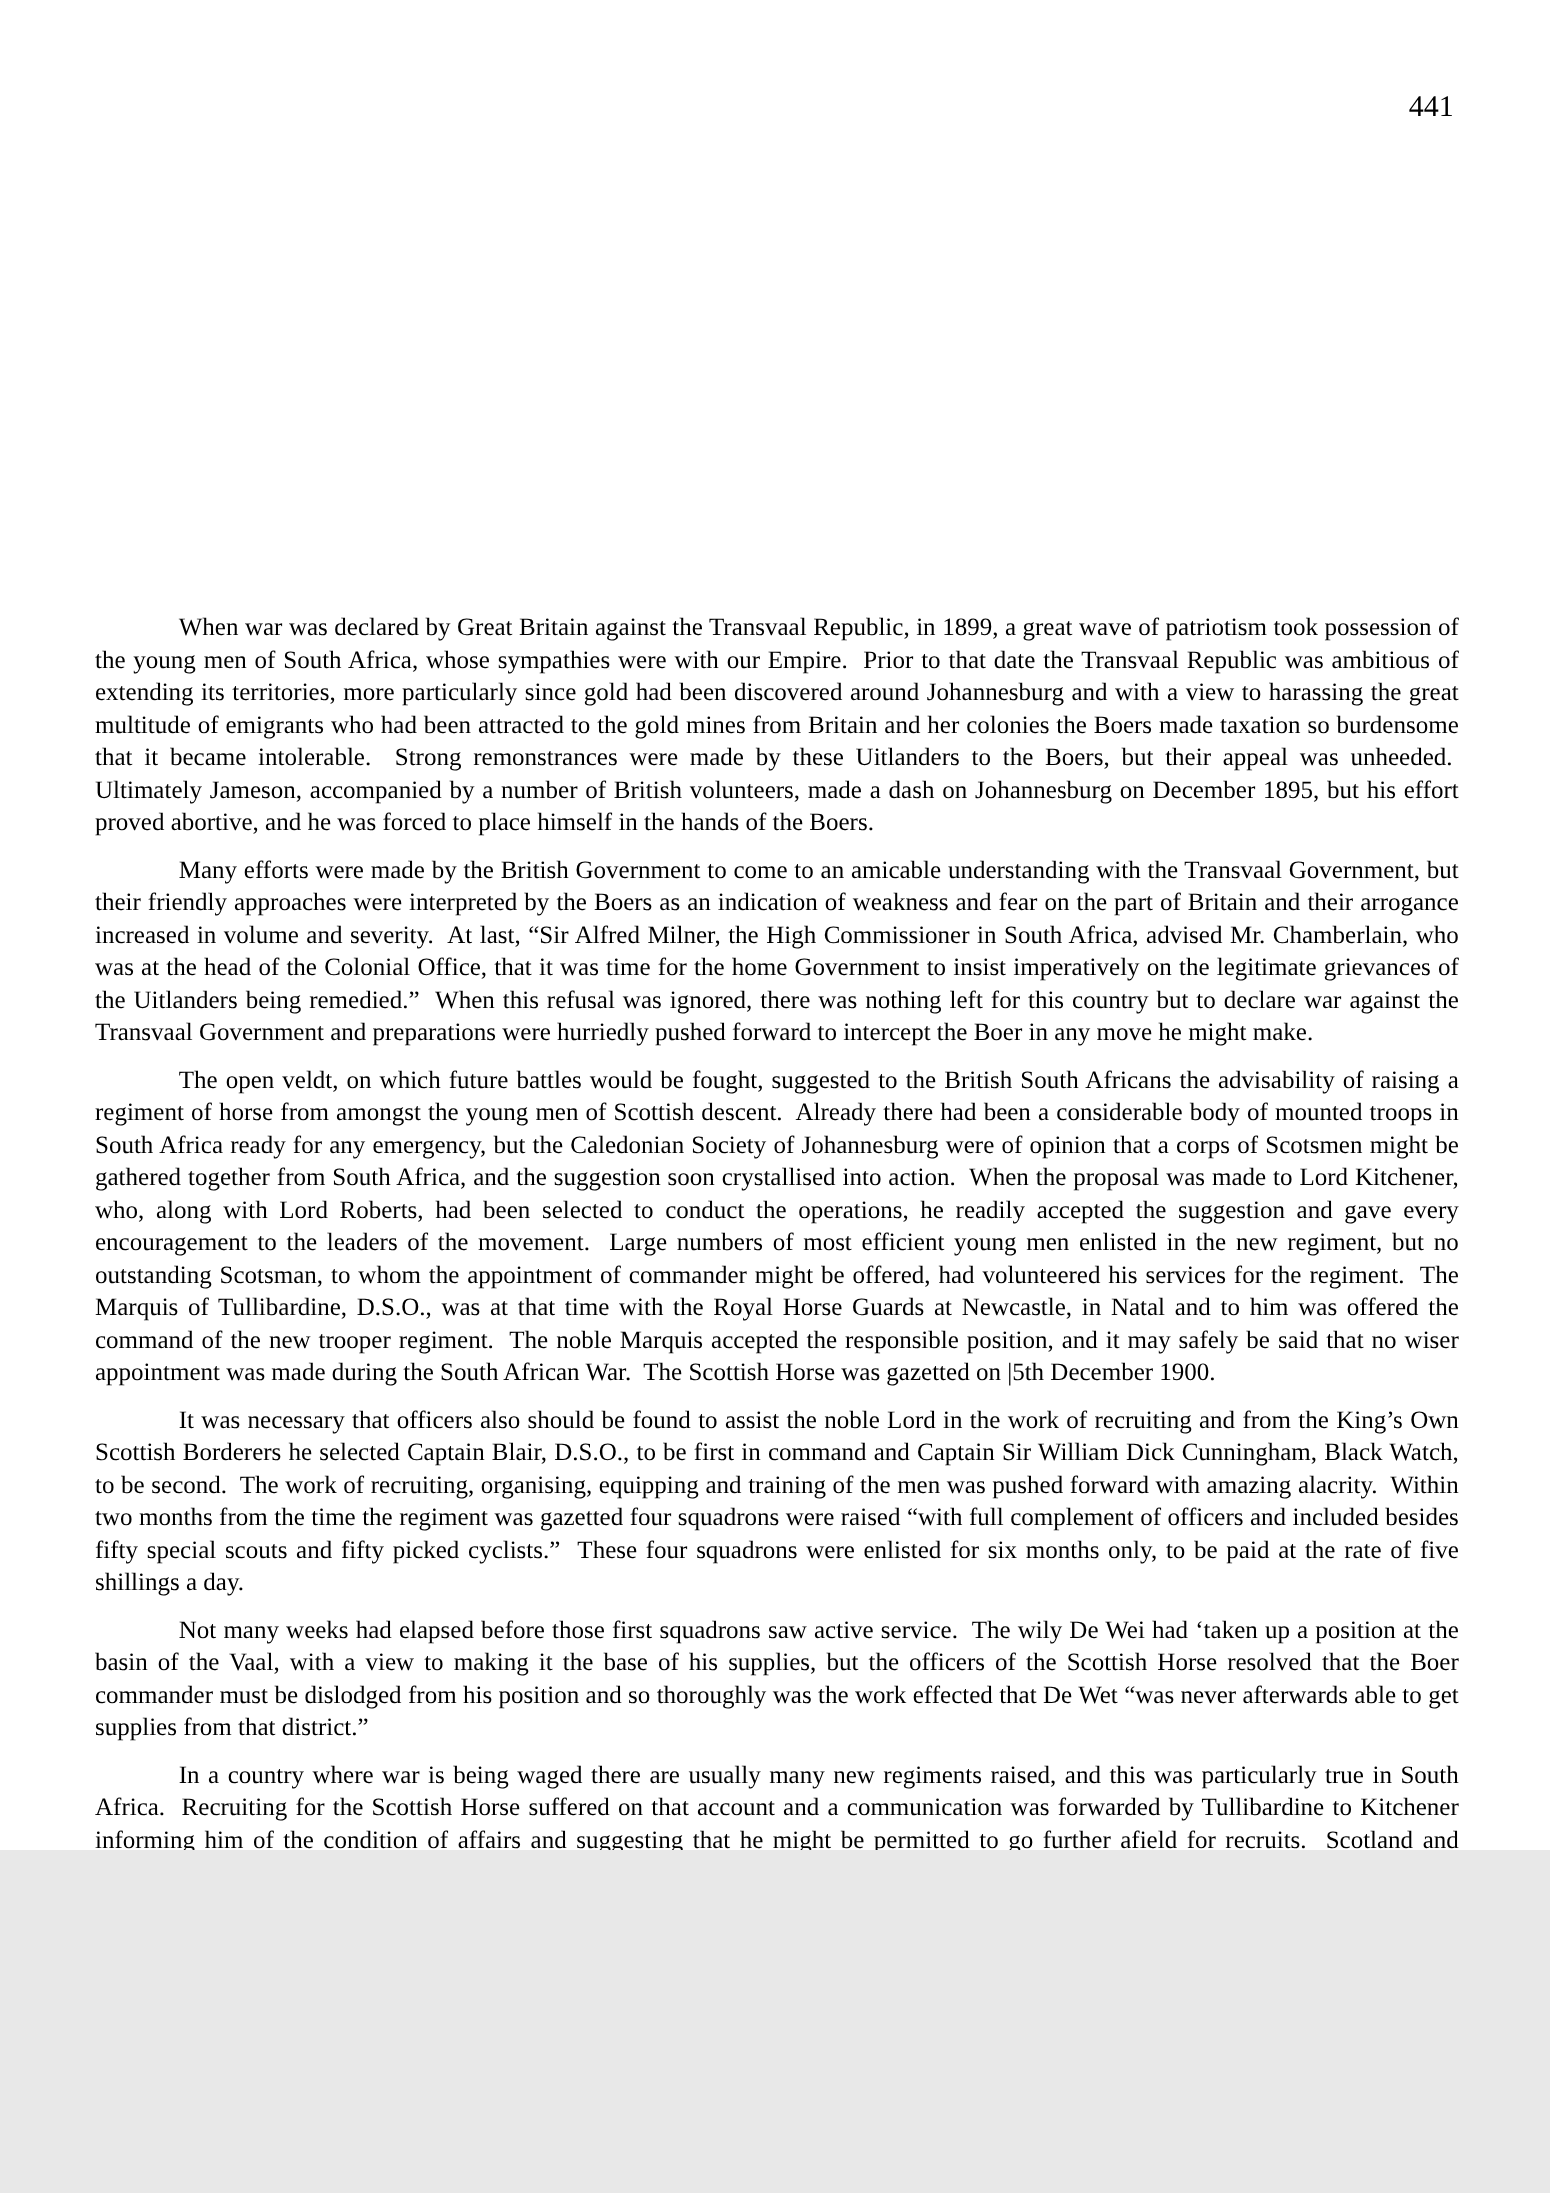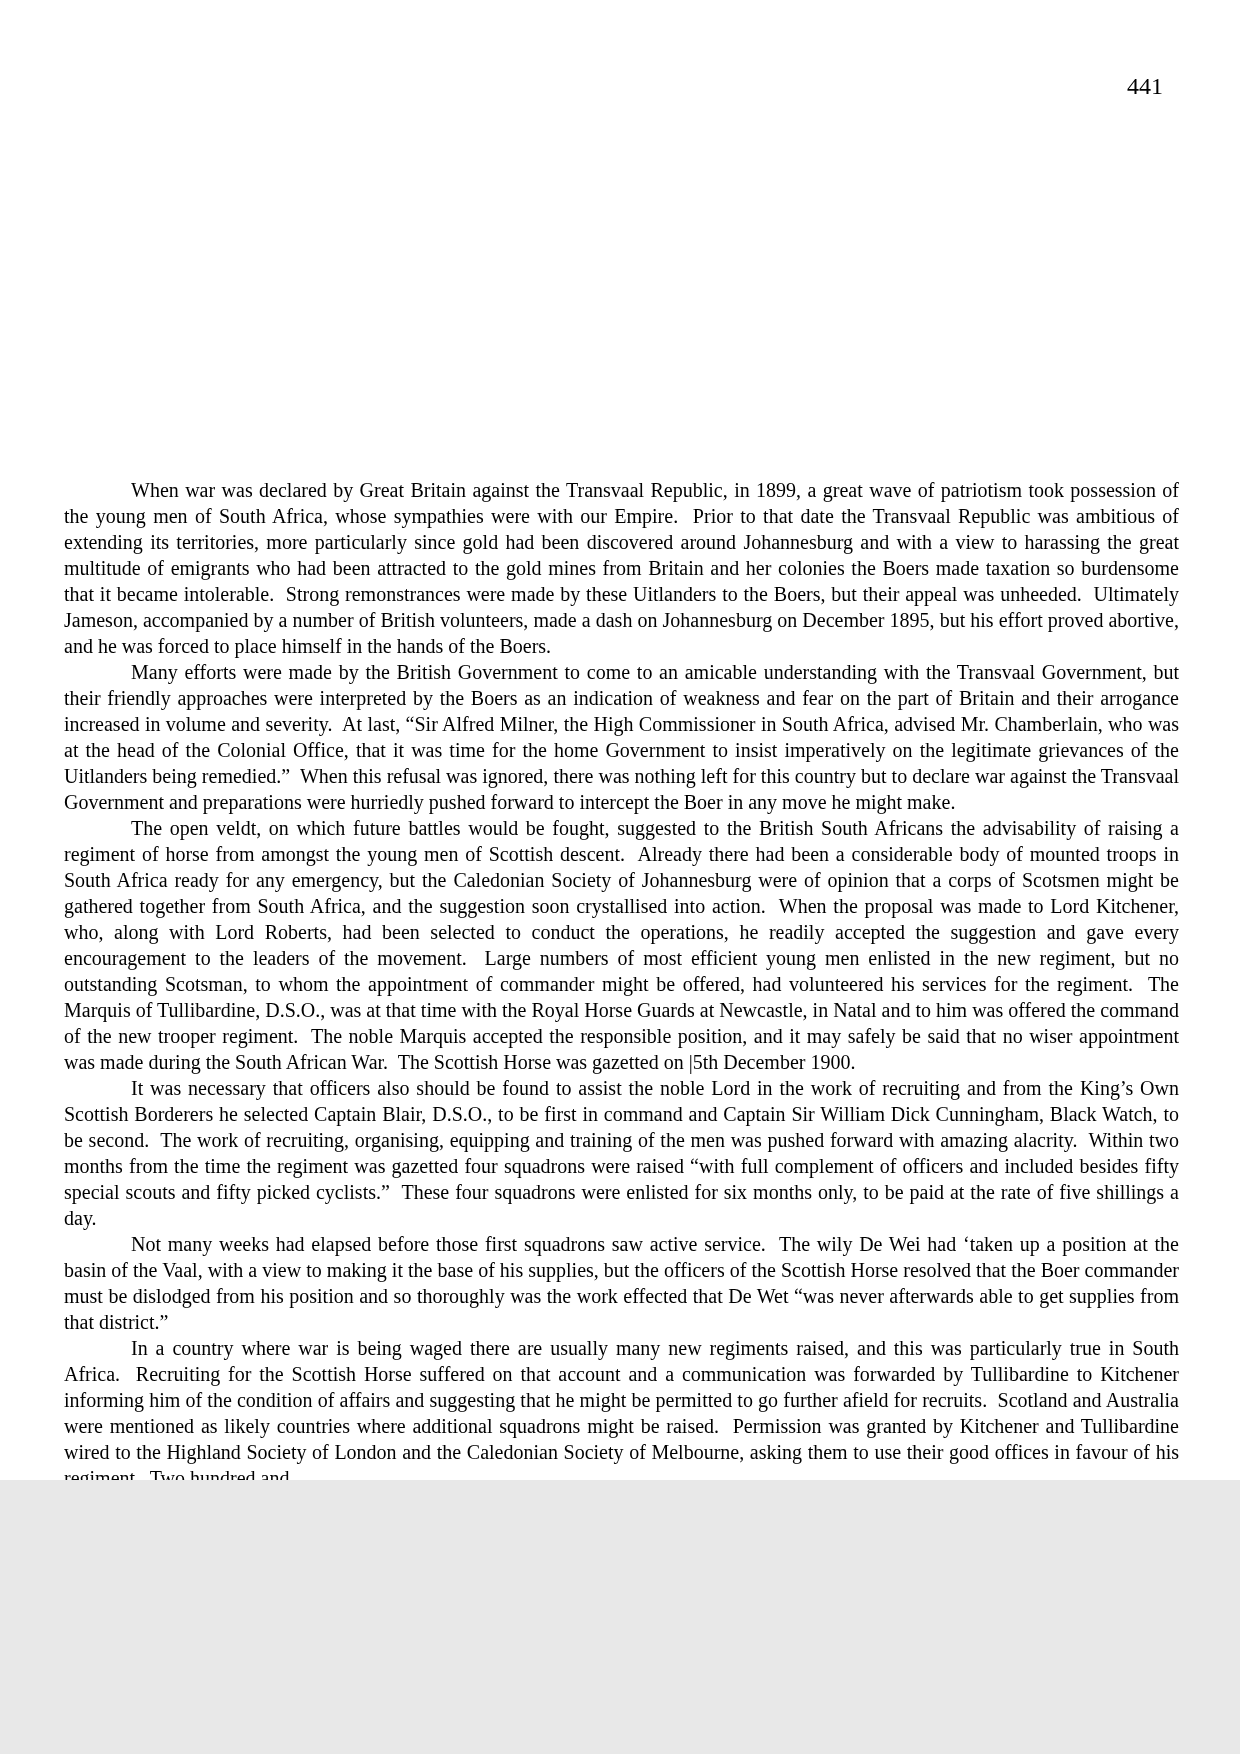--- a/index.html
+++ b/index.html
@@ -40,21 +40,21 @@
   .body-text {
     position: absolute;
     top: 477px;
     left: 64px;
     width: 1115px;
     font-size: 20px;
     line-height: 26px;
     text-align: justify;
   }
   .body-text p {
-    margin: 0;
+    margin: 12px;
     padding: 0;
     text-indent: 67px;
   }
 </style>
 </head>
 <body>
 
 <div class="page">
   <div class="page-number">441</div>
 

